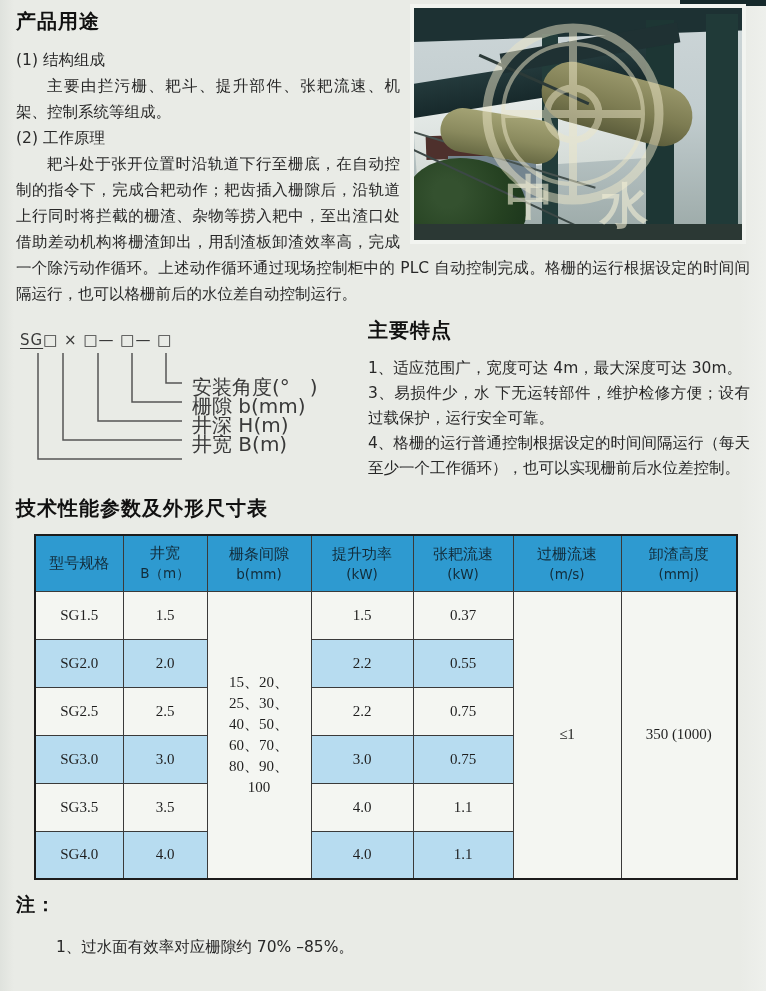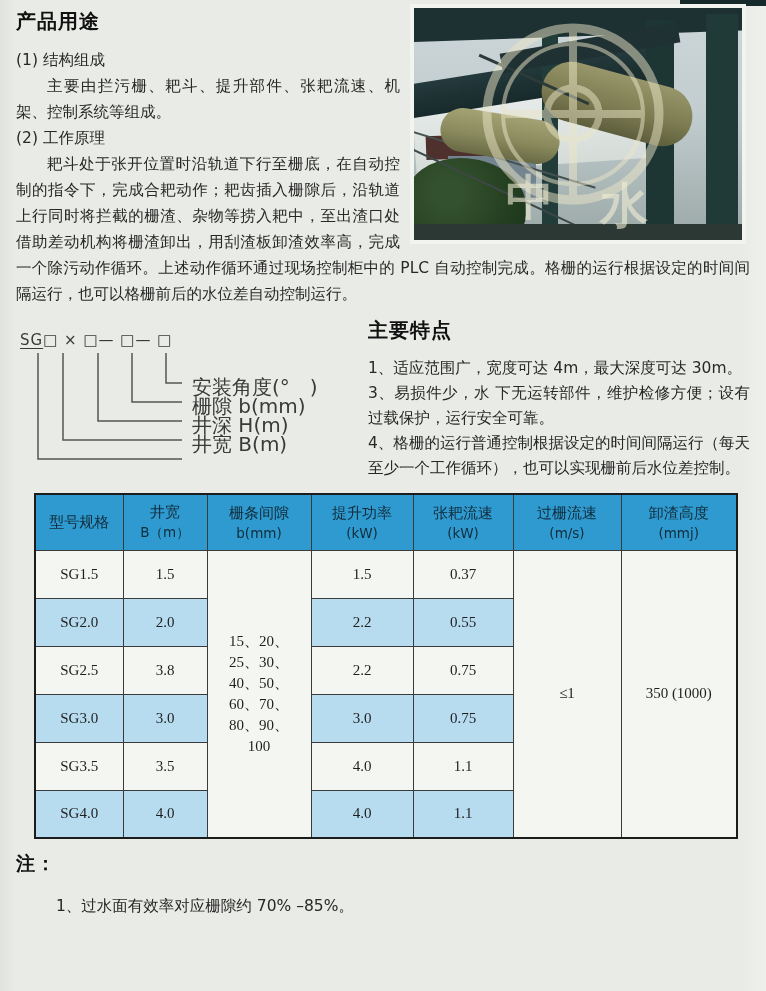--- a/index.html
+++ b/index.html
@@ -146,20 +146,21 @@
         </div>
       </div>
       <div class="right-col">
         <h2 class="sec">主要特点</h2>
         <p class="feature">1、适应范围广，宽度可达 4m，最大深度可达 30m。</p>
         <p class="feature">3、易损件少，水 下无运转部件，维护检修方便；设有过载保护，运行安全可靠。</p>
         <p class="feature">4、格栅的运行普通控制根据设定的时间间隔运行（每天至少一个工作循环），也可以实现栅前后水位差控制。</p>
       </div>
     </div>
 
+    <h2 class="sec table-title">技术性能参数及外形尺寸表</h2>
     <table class="spec">
       <colgroup>
         <col style="width:88px">
           <col style="width:84px">
           <col style="width:104px">
         <col style="width:102px">
           <col style="width:100px">
           <col style="width:108px">
         <col style="width:116px">
       </colgroup>
@@ -210,21 +211,21 @@
           <td class="merged" rowspan="6">350 (1000)</td>
         </tr>
         <tr class="alt">
           <td class="band">SG2.0</td>
           <td class="band">2.0</td>
           <td class="band">2.2</td>
           <td class="band">0.55</td>
         </tr>
         <tr>
           <td class="band">SG2.5</td>
-          <td class="band">3.8</td>
+          <td class="band">2.5</td>
           <td class="band">2.2</td>
           <td class="band">0.75</td>
         </tr>
         <tr class="alt">
           <td class="band">SG3.0</td>
           <td class="band">3.0</td>
           <td class="band">3.0</td>
           <td class="band">0.75</td>
         </tr>
         <tr>

